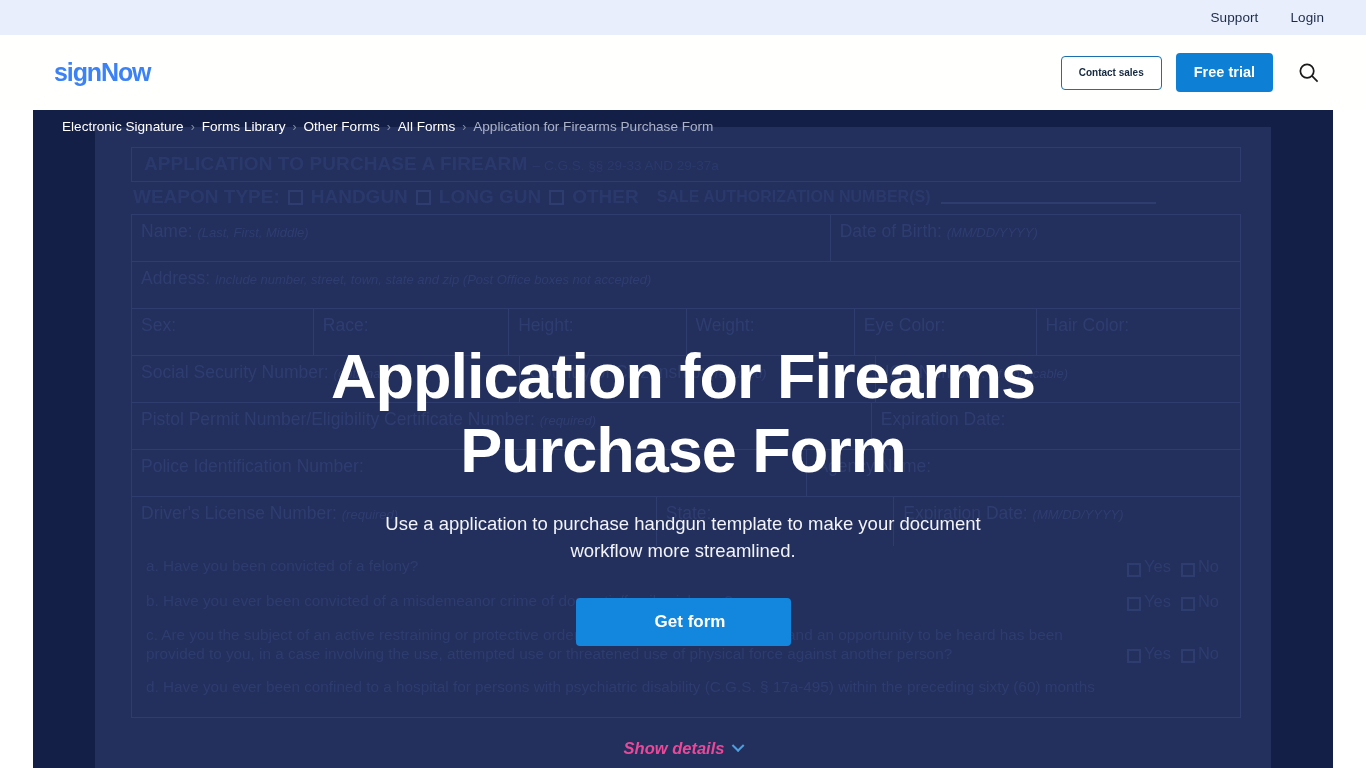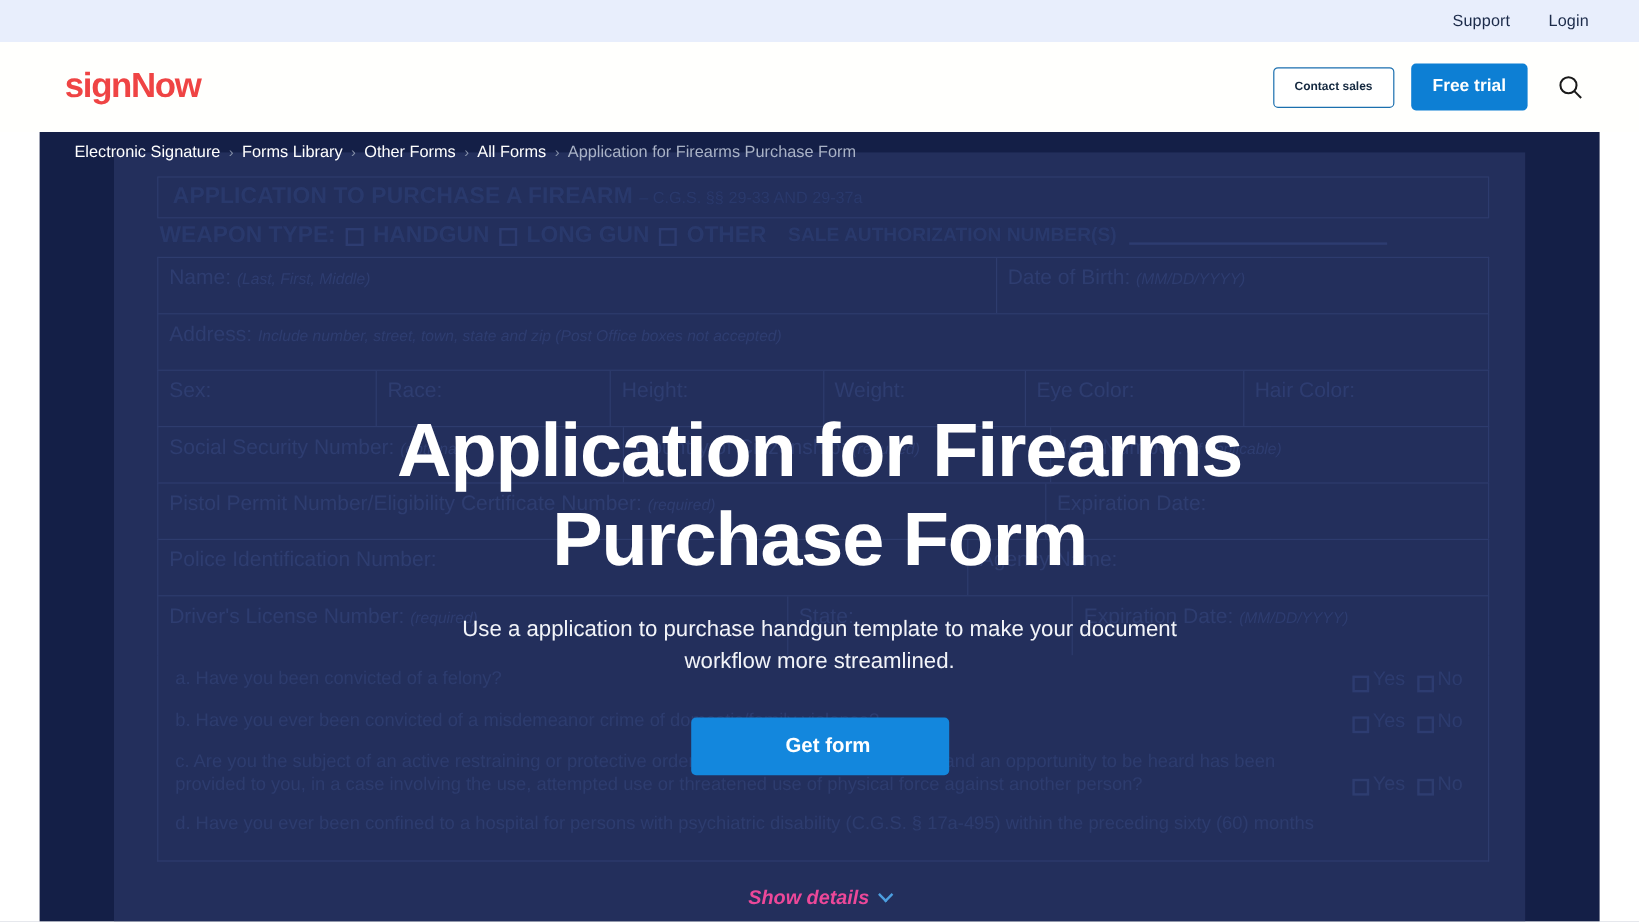--- a/index.html
+++ b/index.html
@@ -30,23 +30,23 @@
   
   .main-nav {
     height: 75px;
     background: #fffffd;
     display: flex;
     align-items: center;
     padding: 0 42px 0 54px;
     position: relative;
   }
   .logo {
-    font-size: 29px;
-    font-weight: bold;
-    color: #ef4444;
+    font-size: 25px;
+    font-weight: bold;
+    color: #3b82f6;
     letter-spacing: -1.1px;
     line-height: 1;
     margin-right: 24px;
     user-select: none;
   }
   .nav-items {
     display: flex;
     align-items: center;
     gap: 29px;
   }

